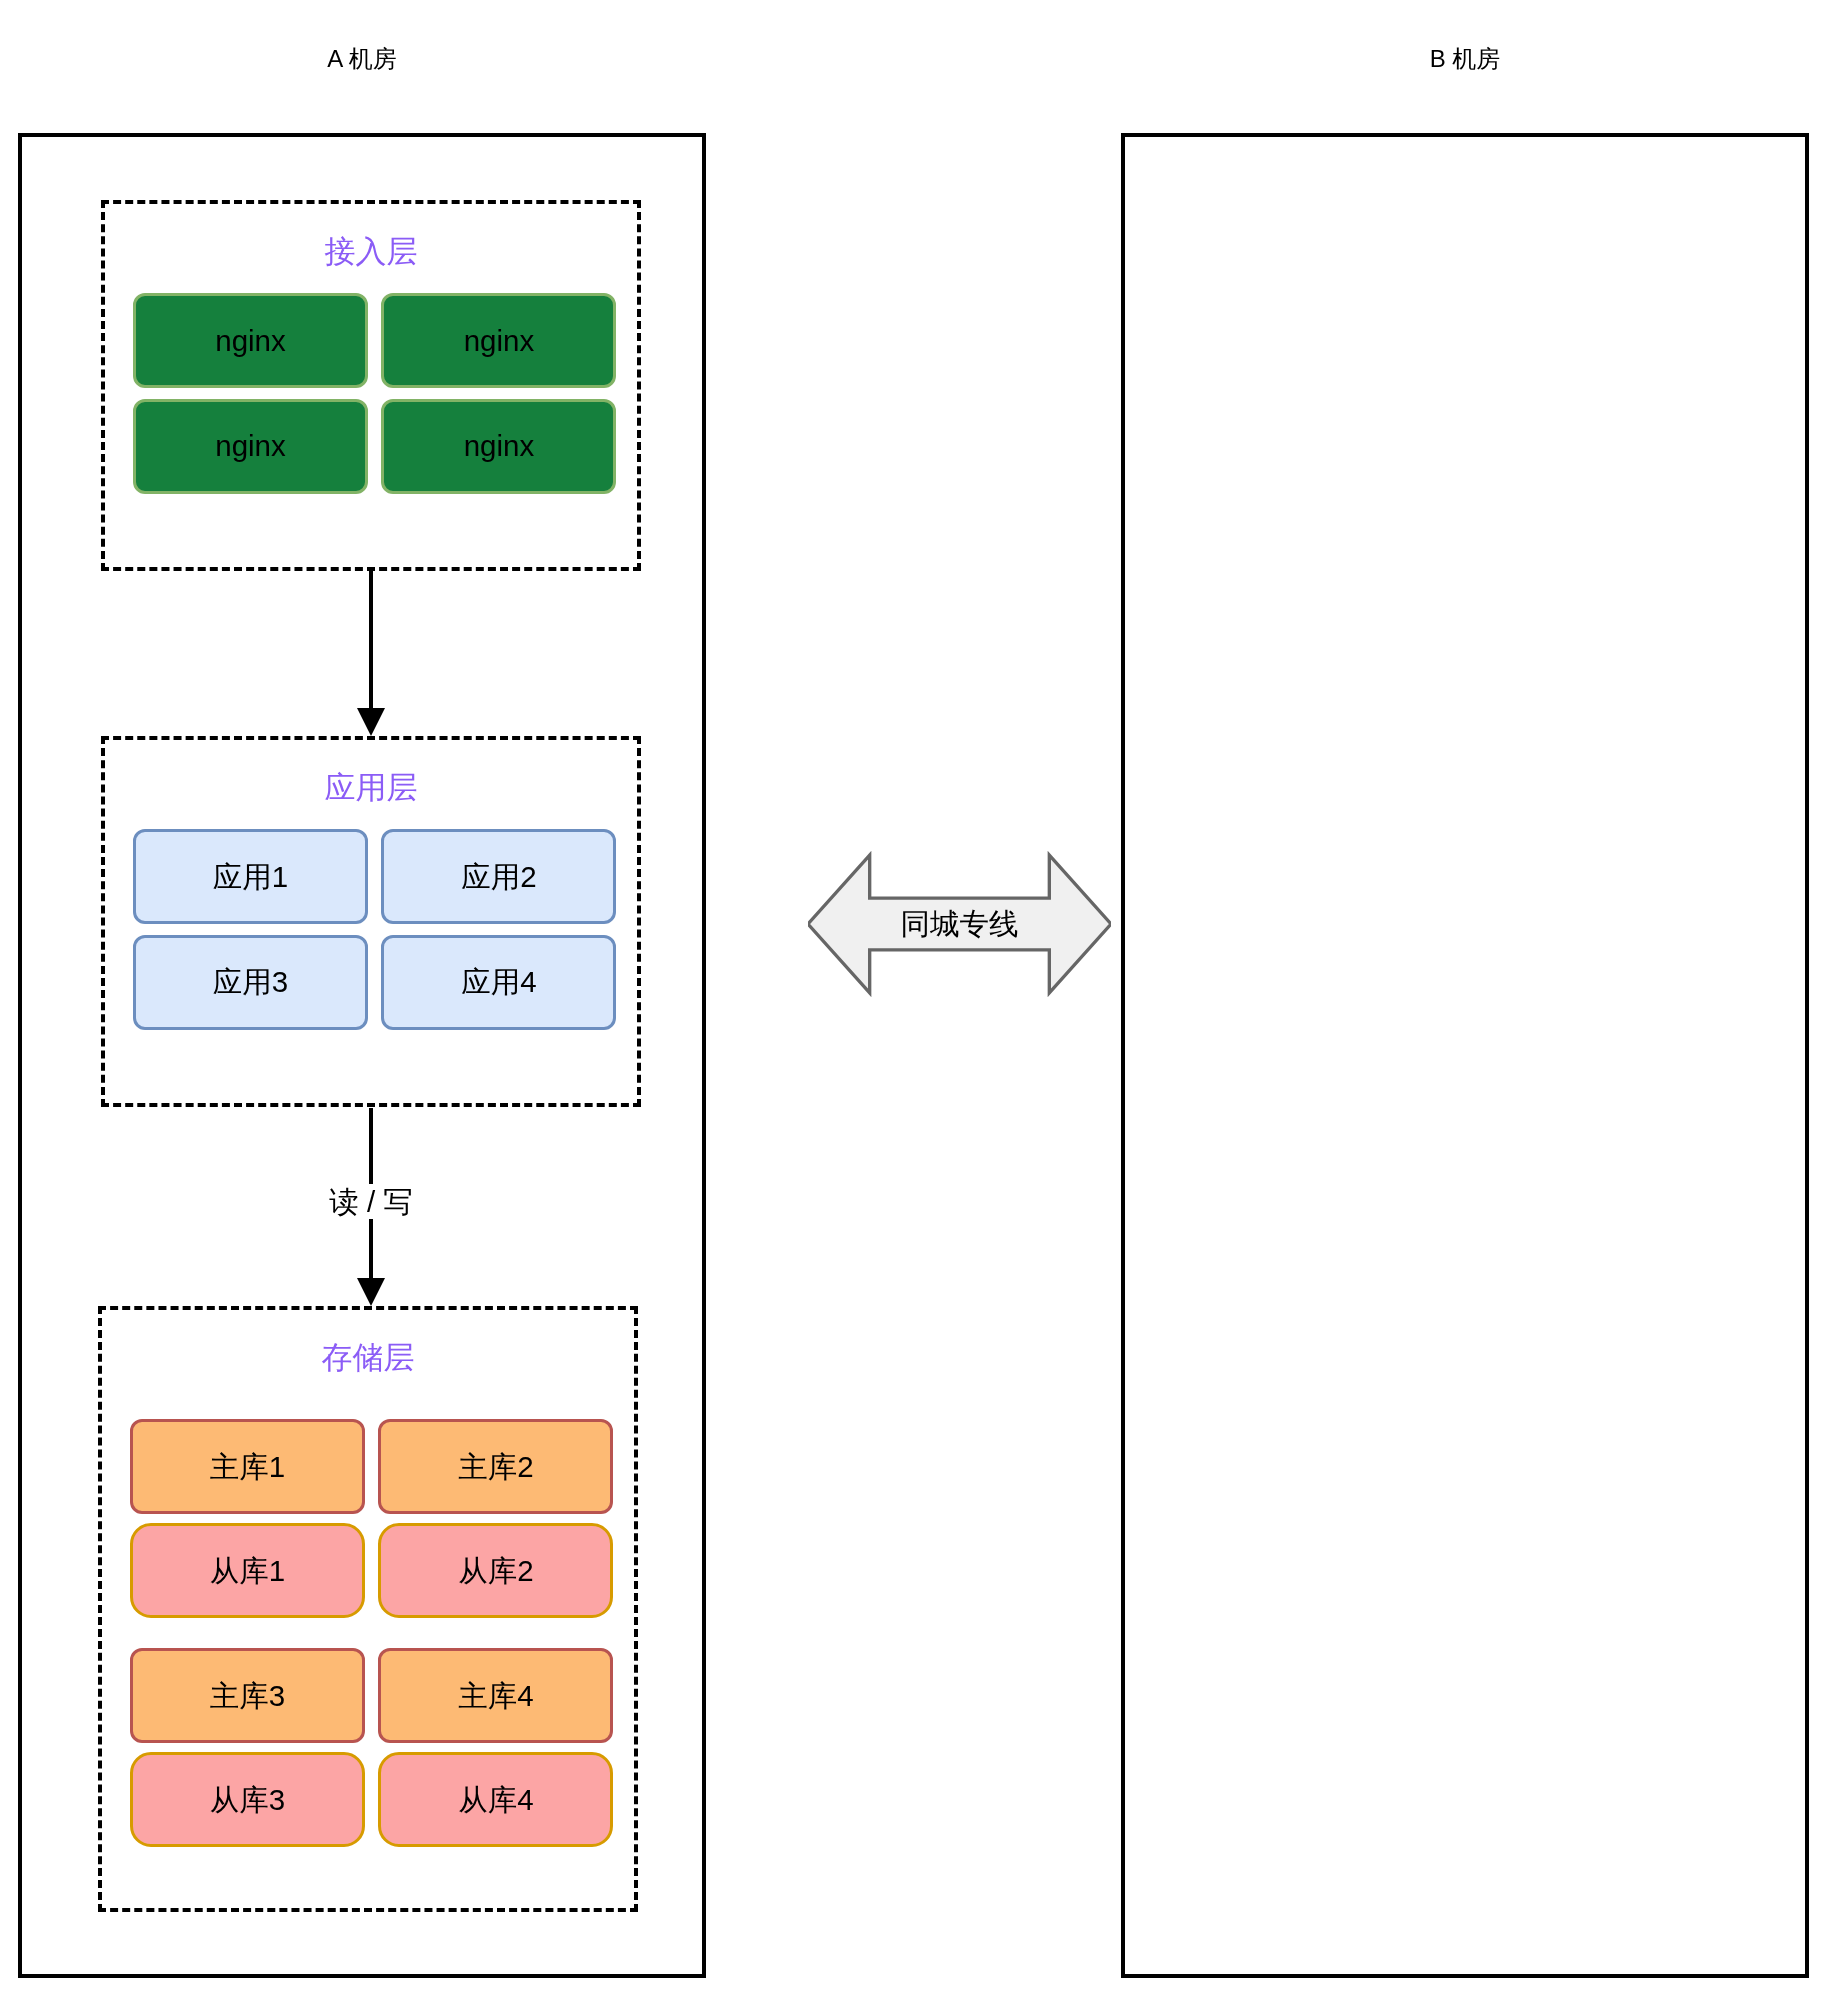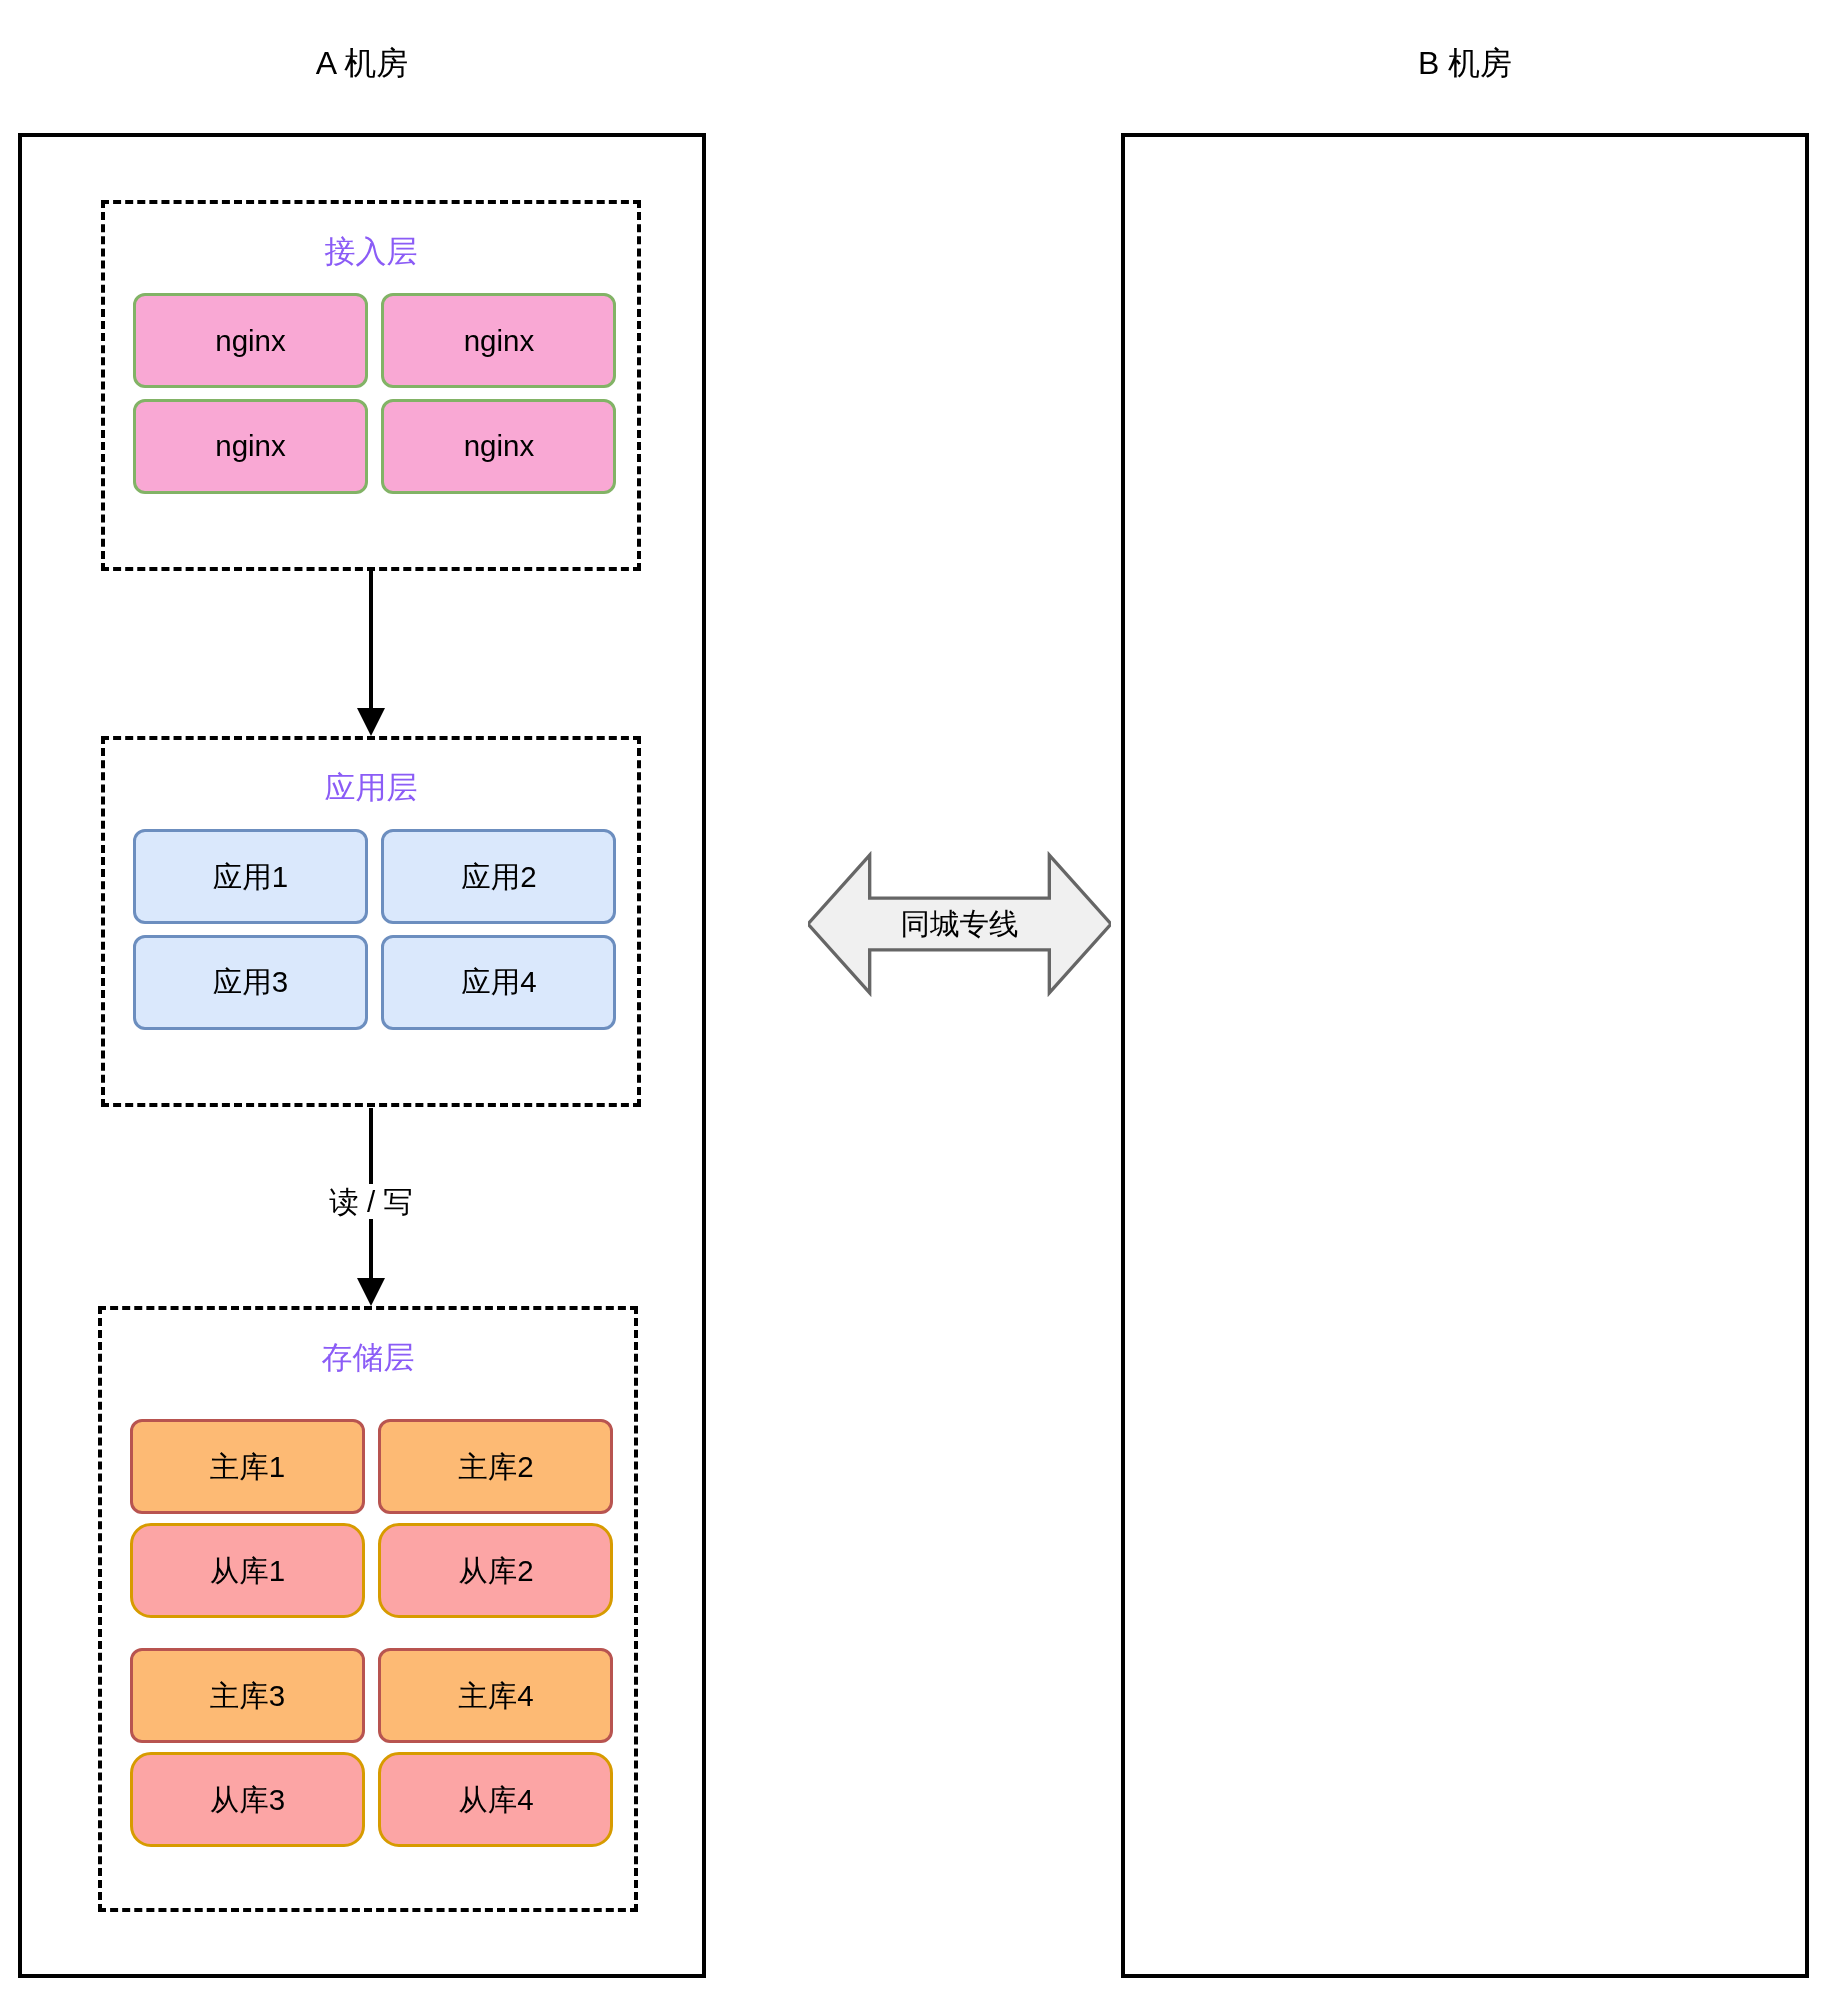--- a/index.html
+++ b/index.html
@@ -12,21 +12,21 @@
     height: 2015px;
     position: relative;
     font-family: "Liberation Sans", "DejaVu Sans", sans-serif;
     color: #000000;
     overflow: hidden;
   }
 
   
   .dc-title {
     position: absolute;
-    font-size: 32px;
+    font-size: 24px;
     line-height: 1;
     color: #000;
     white-space: nowrap;
     text-align: center;
   }
   #dc-a-title { left: 18px;   top: 47px;  width: 688px; }
   #dc-b-title { left: 1121px; top: 47px;  width: 688px; }
 
   
   .dc-box {
@@ -82,21 +82,21 @@
     border: 3.4px solid #82b366;
     background: #d5e8d4;
     display: flex;
     align-items: center;
     justify-content: center;
     font-size: 29.5px;
     line-height: 1;
     color: #000000;
     box-sizing: border-box;
   }
-  .node.green  { background: #f9a8d4; border-color: #82b366; }
+  .node.green  { background: #15803d; border-color: #82b366; }
   .node.blue   { background: #dae8fc; border-color: #6c8ebf; }
   .node.red    { background: #fdba74; border-color: #b85450; margin-top: 20px; }
   .node.orange { background: #fca5a5; border-color: #d79b00; border-radius: 21px; }
 
   
   .v-arrow { position: absolute; }
   .v-arrow .shaft {
     position: absolute;
     left: 0;
     top: 0;

